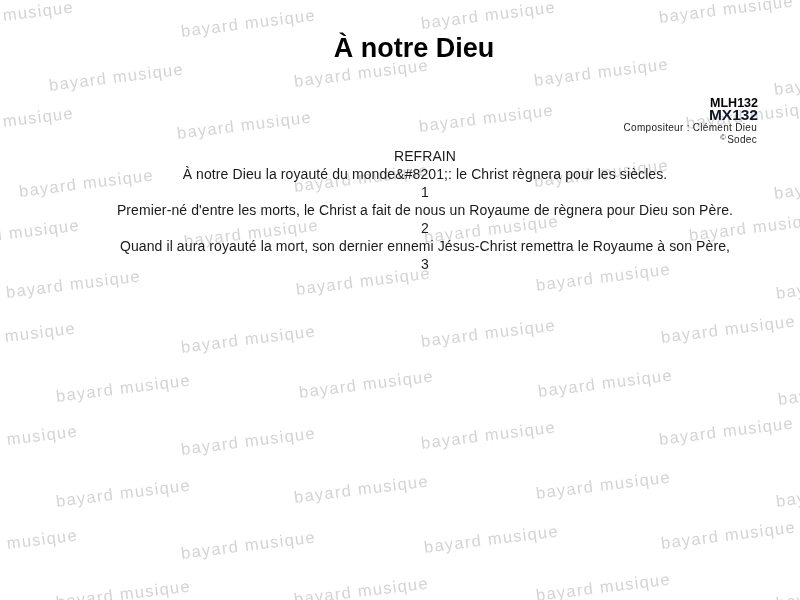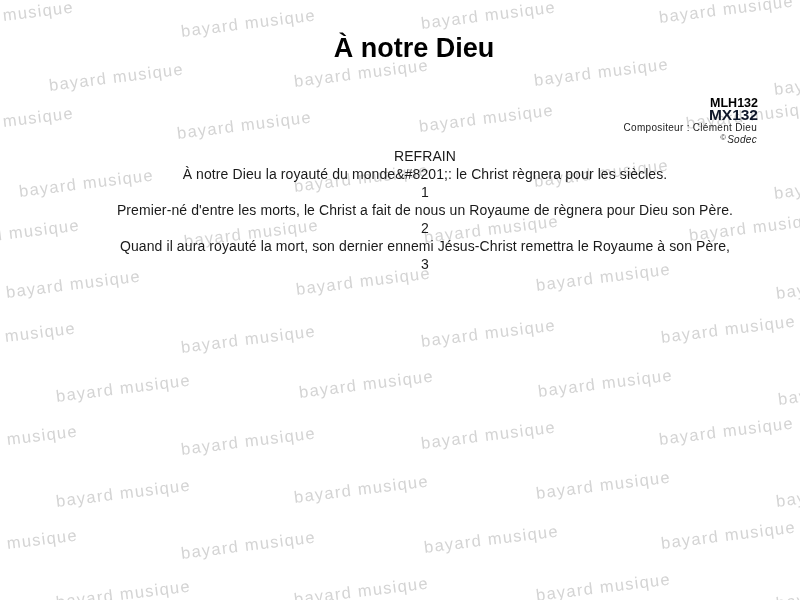--- a/index.html
+++ b/index.html
@@ -66,21 +66,20 @@
     color: #222222;
     letter-spacing: 0.3px;
   }
   .copyright-line {
     position: absolute;
     top: 134px;
     right: 43px;
     font-size: 10px;
     color: #222222;
     letter-spacing: 0.3px;
-    font-style: italic;
   }
   .copyright-line .copy-symbol {
     font-size: 7.5px;
     position: relative;
     top: -3px;
     margin-right: 1px;
   }
   .lyrics-block {
     position: absolute;
     top: 147px;

